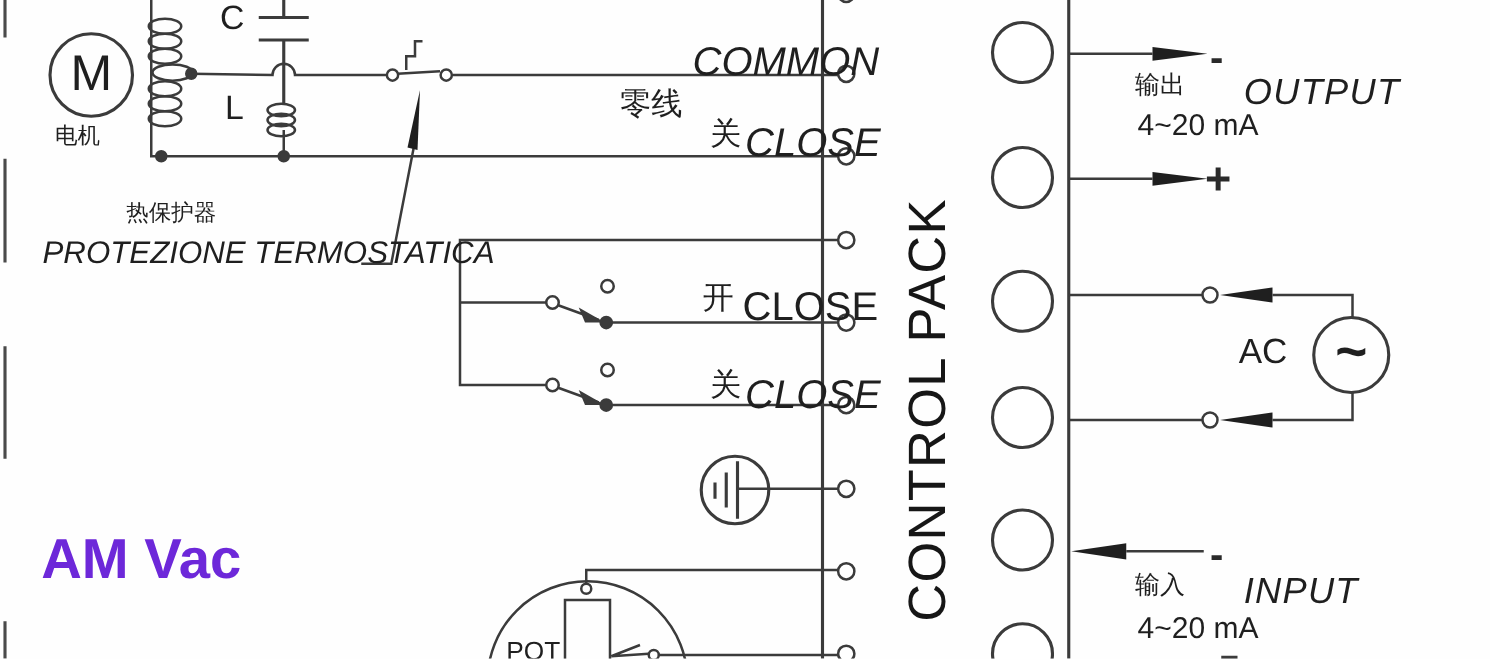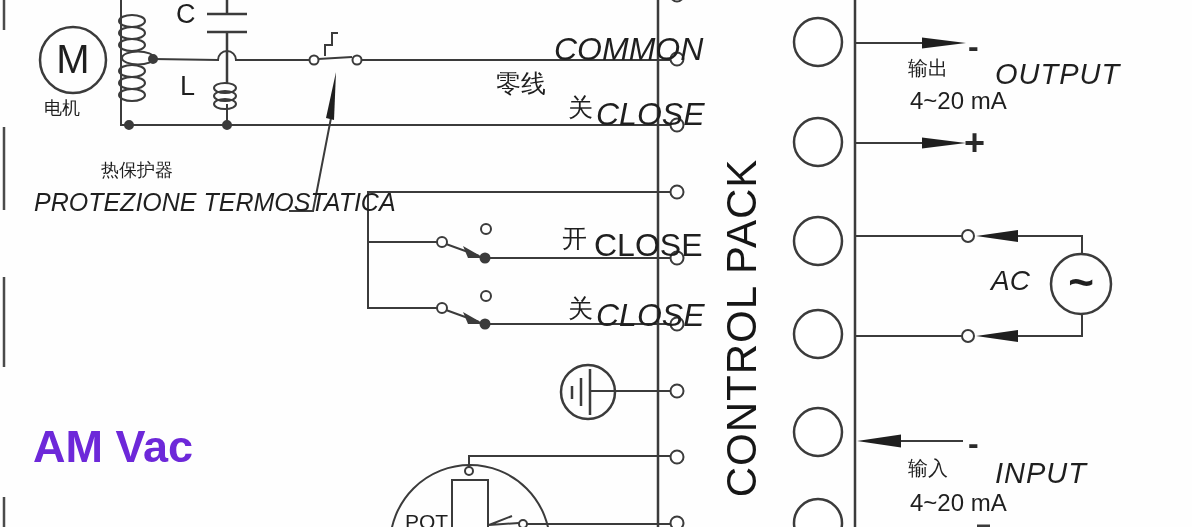--- a/index.html
+++ b/index.html
@@ -38,21 +38,21 @@
   #lbl-control-pack{
     left:573px;top:306px;width:340px;height:44px;text-align:center;
     font-size:42px;letter-spacing:1px;color:#161616;
     transform:rotate(-90deg);transform-origin:center center;
   }
   #lbl-out-minus{left:968px;top:30px;font-size:32px;}
   #lbl-out-zh{left:908px;top:58px;}
   #lbl-out-en{left:995px;top:60px;}
   #lbl-out-rng{left:910px;top:89px;}
   #lbl-out-plus{left:964px;top:125px;font-size:36px;}
-  #lbl-ac{left:991px;top:267px;font-size:28px;font-style:italic;}
+  #lbl-ac{left:991px;top:267px;font-size:28px;}
   #lbl-ac-wave{left:1056px;top:260px;width:50px;text-align:center;font-size:44px;font-weight:700;}
   #lbl-in-minus{left:968px;top:427px;font-size:32px;}
   #lbl-in-zh{left:908px;top:458px;}
   #lbl-in-en{left:995px;top:459px;}
   #lbl-in-rng{left:910px;top:491px;}
   #lbl-title{left:33px;top:424px;font-size:45px;font-weight:700;color:#6d28d9;letter-spacing:0px;}
 </style>
 </head>
 <body>
 

